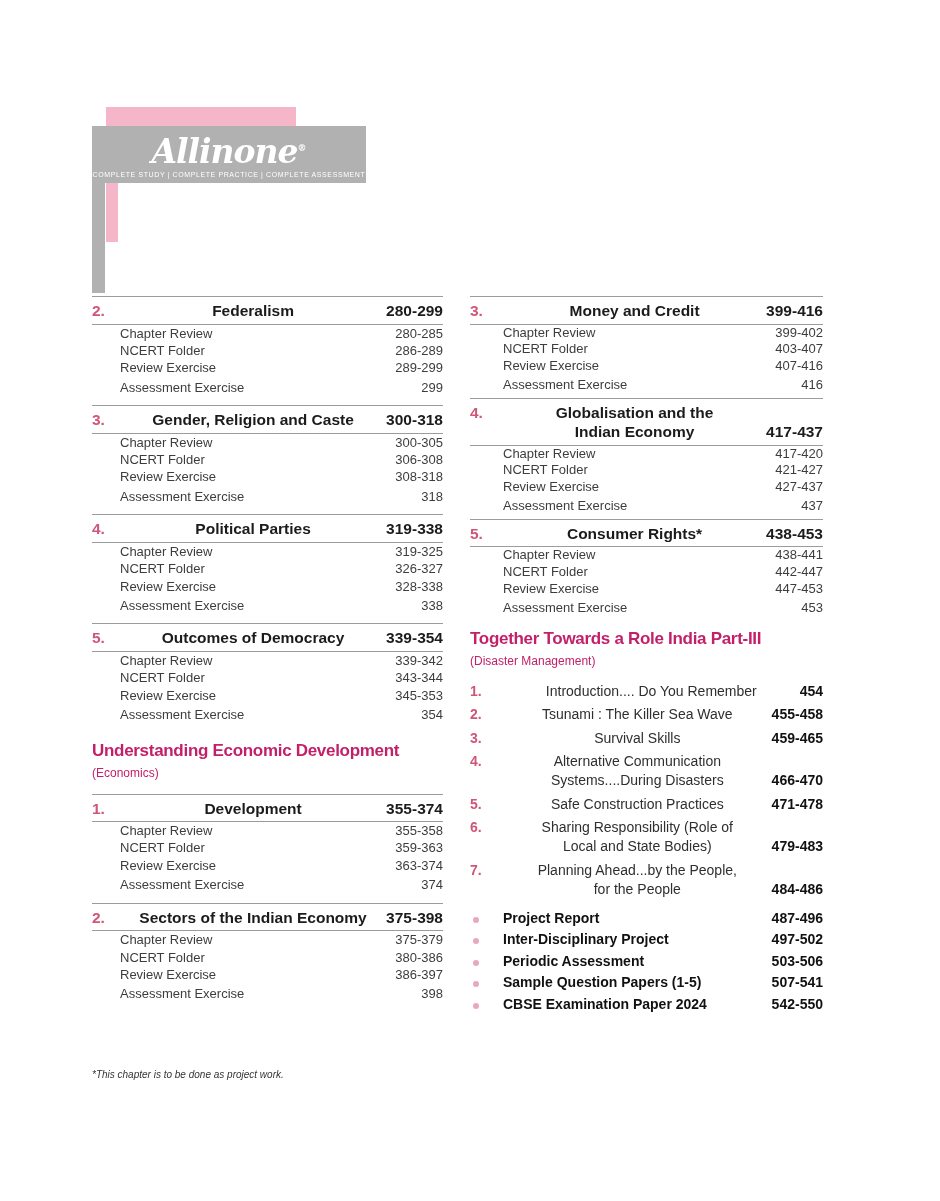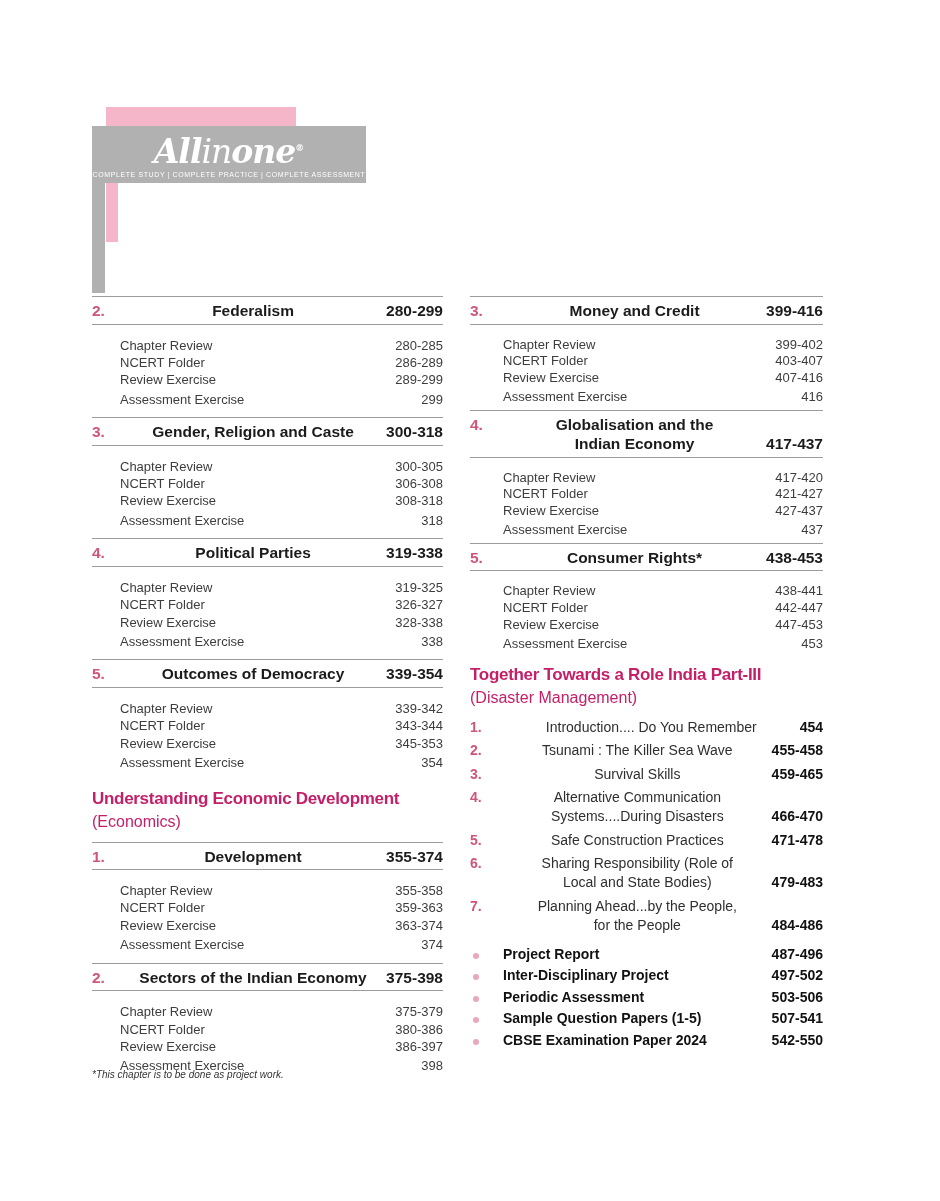--- a/index.html
+++ b/index.html
@@ -9,49 +9,49 @@
     -webkit-font-smoothing:antialiased;
   }
   
   .logo-pink-band{position:absolute;left:106px;top:107px;width:190px;height:21px;background:var(--logo-pink);}
   .logo-pink-strip{position:absolute;left:106px;top:128px;width:12px;height:114px;background:var(--logo-pink);}
   .logo-banner{position:absolute;left:92px;top:126px;width:274px;height:57px;background:var(--logo-banner-gray);
     display:flex;flex-direction:column;align-items:center;justify-content:center;}
   .logo-gray-strip{position:absolute;left:92px;top:183px;width:13px;height:110px;background:var(--logo-banner-gray);}
   .logo-word{color:#ffffff;font-family:"DejaVu Serif", serif;font-weight:bold;font-style:italic;
     font-size:33px;line-height:34px;letter-spacing:-1px;white-space:nowrap;}
-  .logo-in{font-family:"DejaVu Serif", serif;font-weight:normal;}
+  .logo-in{font-family:"DejaVu Serif", serif;font-weight:bold;}
   .logo-reg{font-size:9px;vertical-align:super;font-style:normal;letter-spacing:0;}
   .logo-tagline{color:#ffffff;font-size:7px;letter-spacing:0.6px;margin-top:2px;white-space:nowrap;}
   
   .col{position:absolute;top:296px;}
   .col-left{left:92px;width:351px;}
   .col-right{left:470px;width:353px;}
   
   .chapter{border-top:1.5px solid var(--rule);}
   .col-left .chapter{padding-bottom:9px;}
   .col-right .chapter{padding-bottom:4px;}
   .chapter-header{display:flex;padding:4px 0 3px;border-bottom:1.5px solid var(--rule);
     font-weight:bold;font-size:15.5px;color:var(--heading-text);line-height:19.5px;}
   .ch-no{color:var(--chapter-number);align-self:flex-start;}
   .col-left .ch-no{width:28px;}
   .col-right .ch-no{width:33px;}
   .ch-title{flex:1;text-align:center;}
   .ch-pages{align-self:flex-end;color:var(--heading-text);}
-  .chapter-subs{padding-top:12px;font-size:13px;color:var(--subitem-text);}
+  .chapter-subs{padding-top:0;font-size:13px;color:var(--subitem-text);}
   .col-left .chapter-subs{padding-left:28px;}
   .col-right .chapter-subs{padding-left:33px;}
   .sub-row{display:flex;justify-content:space-between;}
   .col-left .sub-row{line-height:17.4px;}
   .col-right .sub-row{line-height:16.8px;}
   .sub-row.last{margin-top:2px;}
   
   .section-header{margin:7px 0 9px;}
   .section-title{font-size:17px;font-weight:bold;color:var(--section-heading);line-height:22px;letter-spacing:-0.3px;}
-  .section-subtitle{font-size:16px;color:var(--section-heading);line-height:23px;}
+  .section-subtitle{font-size:12px;color:var(--section-heading);line-height:23px;}
   
   .toc-item{display:flex;font-size:14px;line-height:19px;margin-bottom:4.5px;}
   .item-no{width:33px;font-weight:bold;color:var(--chapter-number);align-self:flex-start;}
   .item-text{flex:1;color:var(--item-text);text-align:center;}
   .item-pages{font-weight:bold;color:var(--pages-text);align-self:flex-end;}
   
   .bullet-row{display:flex;align-items:baseline;font-size:14px;line-height:15px;margin-bottom:6.5px;}
   .bullet-row.first-bullet{margin-top:12px;justify-content:space-between;}
   .bullet-cell{width:33px;}
   .bullet-dot{display:inline-block;width:6px;height:6px;border-radius:50%;background:var(--bullet);margin-left:3px;}

